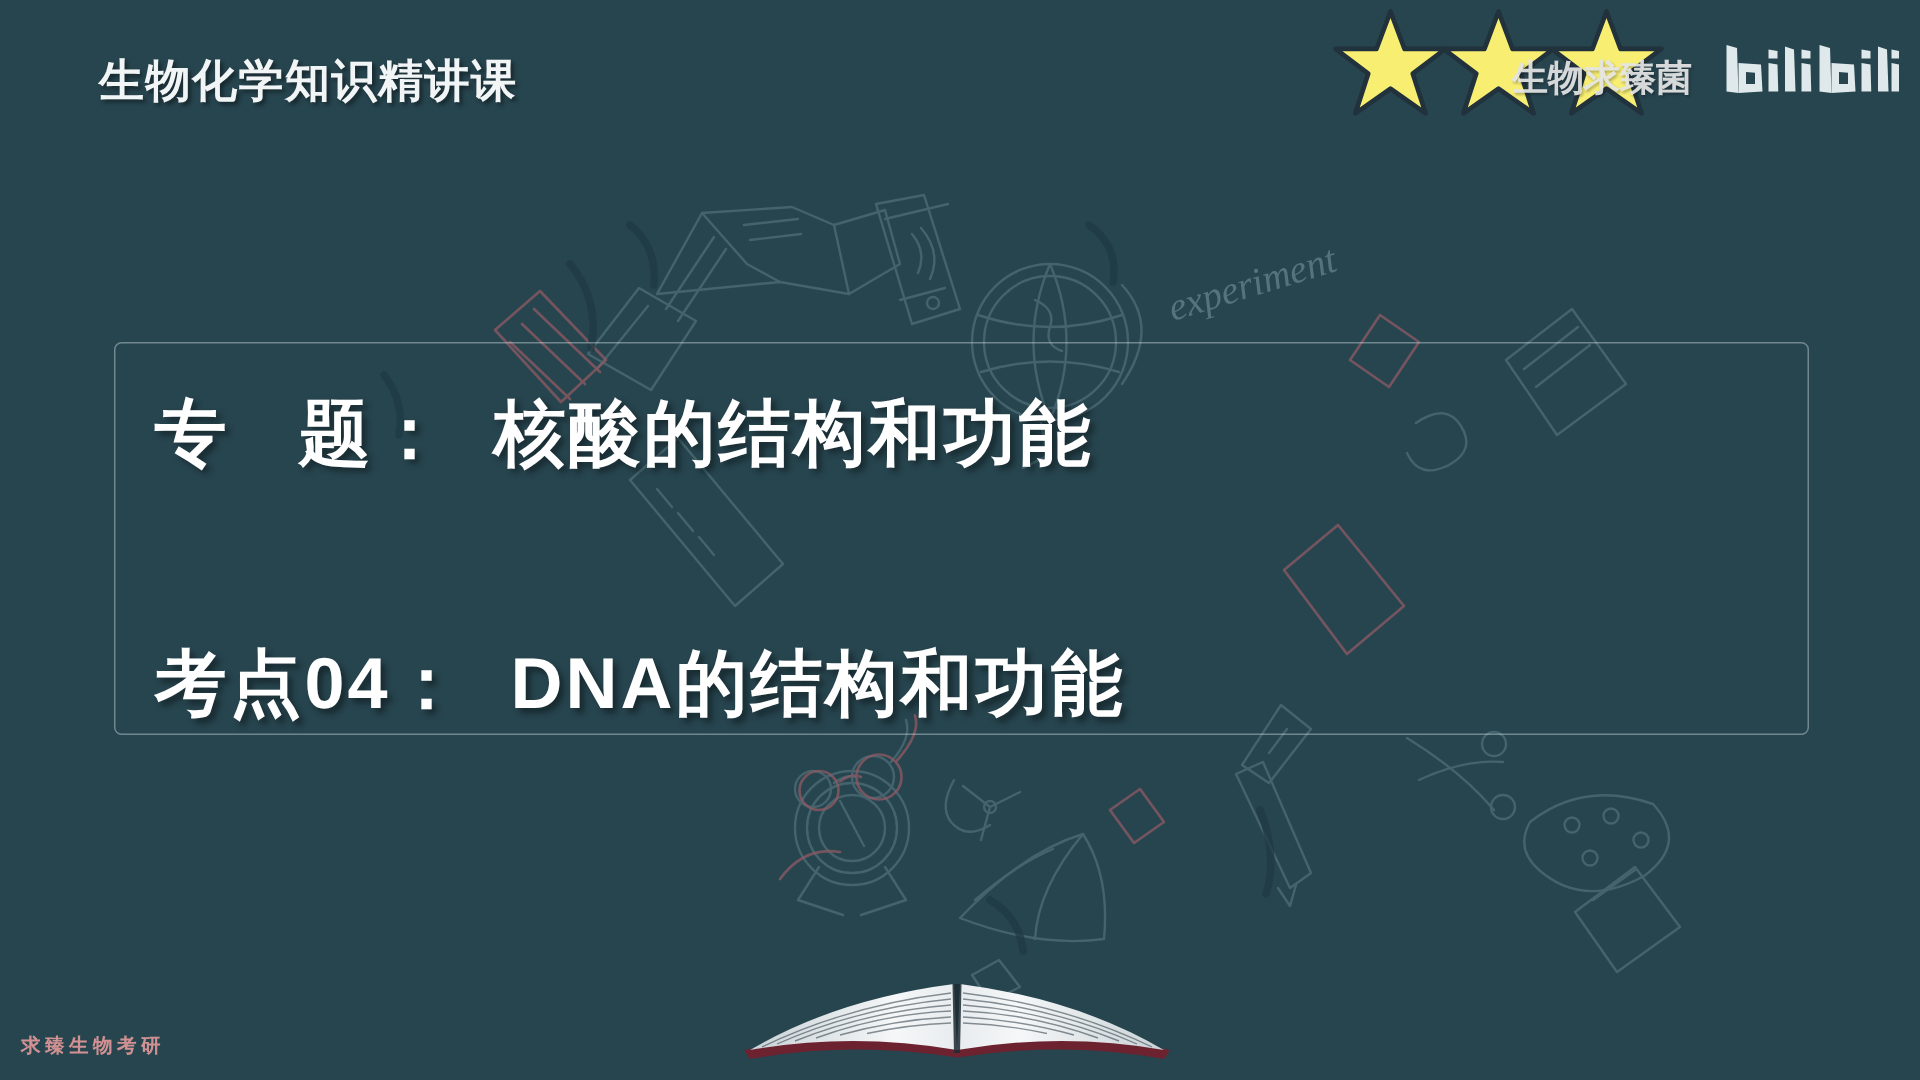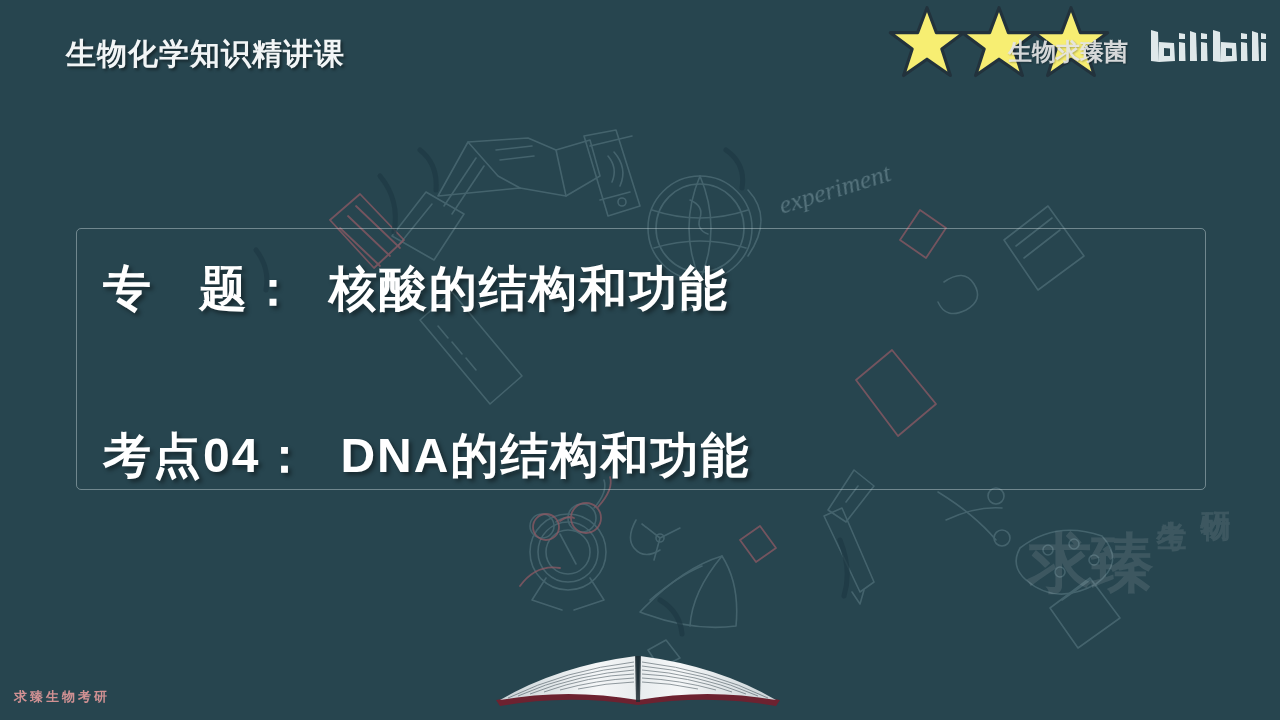--- a/index.html
+++ b/index.html
@@ -337,25 +337,20 @@
 
   <div id="main-panel">
     <div class="panel-line" id="topic-line">
       <span>专</span><span class="gap-wide"></span><span>题：</span><span class="gap-mid"></span><span>核酸的结构和功能</span>
     </div>
     <div class="panel-line" id="point-line">
       <span>考点04：</span><span class="gap-mid"></span><span>DNA的结构和功能</span>
     </div>
   </div>
 
-  <div id="corner-watermark">
-    <div class="wm-big">求臻</div>
-    <div class="wm-col wm-col-a">生考</div>
-    <div class="wm-col wm-col-b">物研</div>
-  </div>
 
   <div id="open-book">
     <svg viewBox="0 0 300 86" width="300" height="86">
       <defs>
         <linearGradient id="pgL" x1="0" y1="0" x2="1" y2="0">
           <stop offset="0%" stop-color="#c9d2d6"></stop>
           <stop offset="70%" stop-color="#f5f7f8"></stop>
           <stop offset="100%" stop-color="#e8ecee"></stop>
         </linearGradient>
         <linearGradient id="pgR" x1="1" y1="0" x2="0" y2="0">

